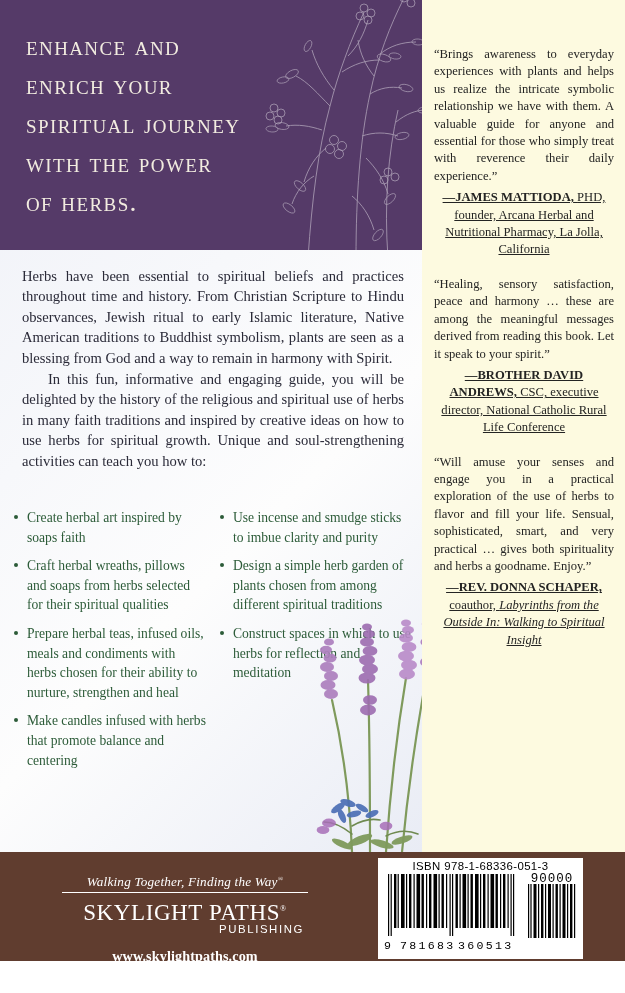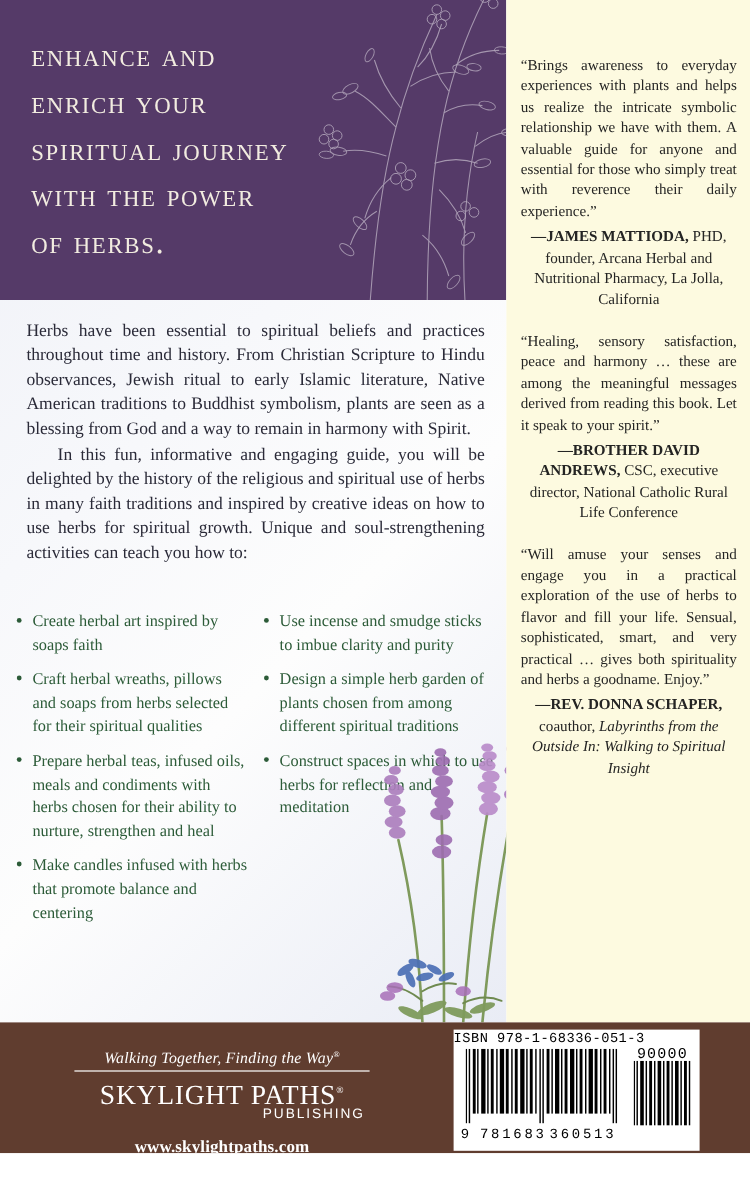--- a/index.html
+++ b/index.html
@@ -95,20 +95,21 @@
   .quote .qtext{
     display:block;
     text-align:justify;
     text-justify:inter-word;
     margin-bottom:4px;
   }
   .attrib{
     display:block;
     text-align:center;
     line-height:17.4px;
+    text-decoration:underline;
   }
   .attrib .strong{font-weight:bold;}
   .attrib .ital{font-style:italic;}
 
   
   .footer{
     position:absolute;left:0;top:852px;width:625px;height:141px;
     background:#603d2f;
   }
   .pub-logo{
@@ -153,21 +154,22 @@
   }
 
   
   .barcode-box{
     position:absolute;left:378px;top:858px;
     width:205px;height:101px;
     background:#ffffff;
     padding:0;
   }
   .isbn-text{
-    font-family:Liberation Mono, monospace;
+    text-align:center;
+    font-family:Liberation Sans, sans-serif;
     font-size:11.4px;
     letter-spacing:.4px;
     color:#000000;
     padding-top:2px;
     line-height:13px;
   }
   .bars-row{position:relative;height:64px;margin-top:1px;}
   .bars-main{position:absolute;left:10px;top:0;width:128px;height:64px;}
   .bars-addon{position:absolute;left:150px;top:10px;width:48px;height:54px;}
   .addon-digits{

